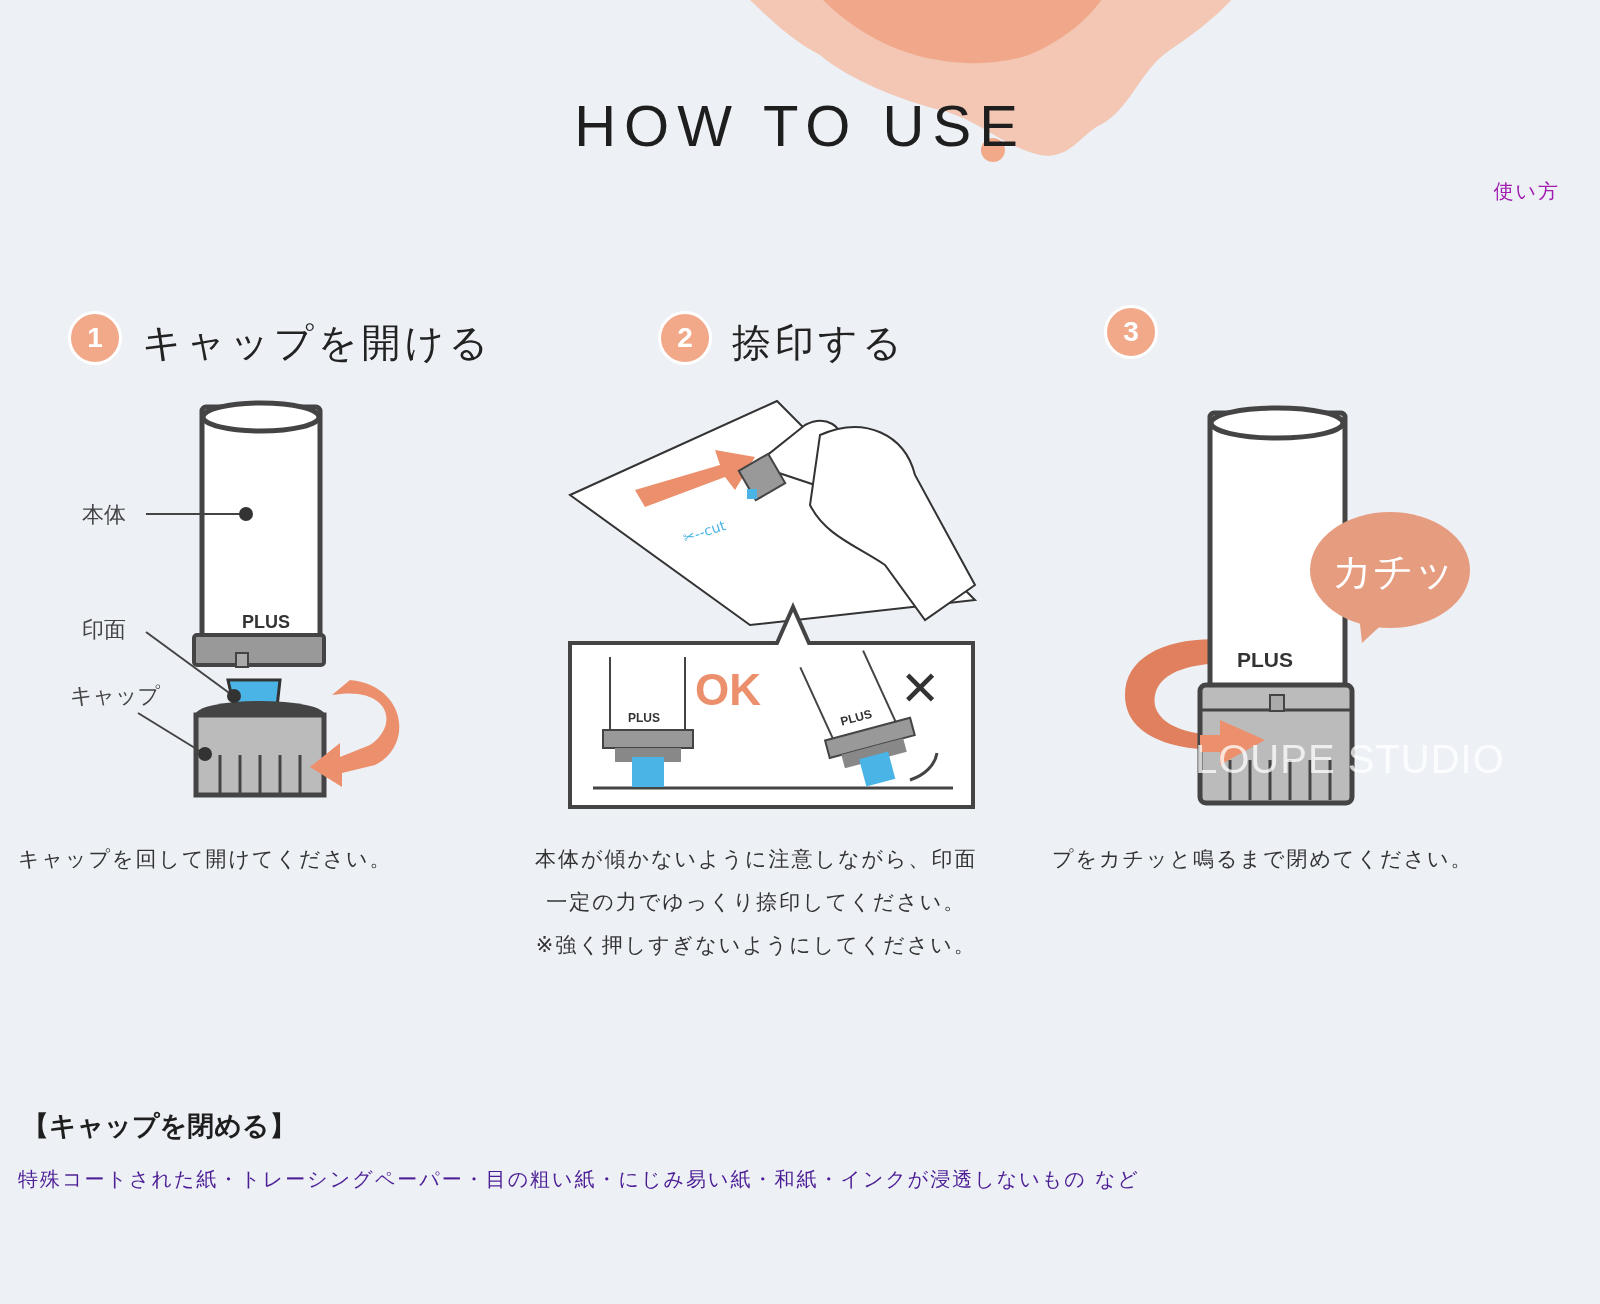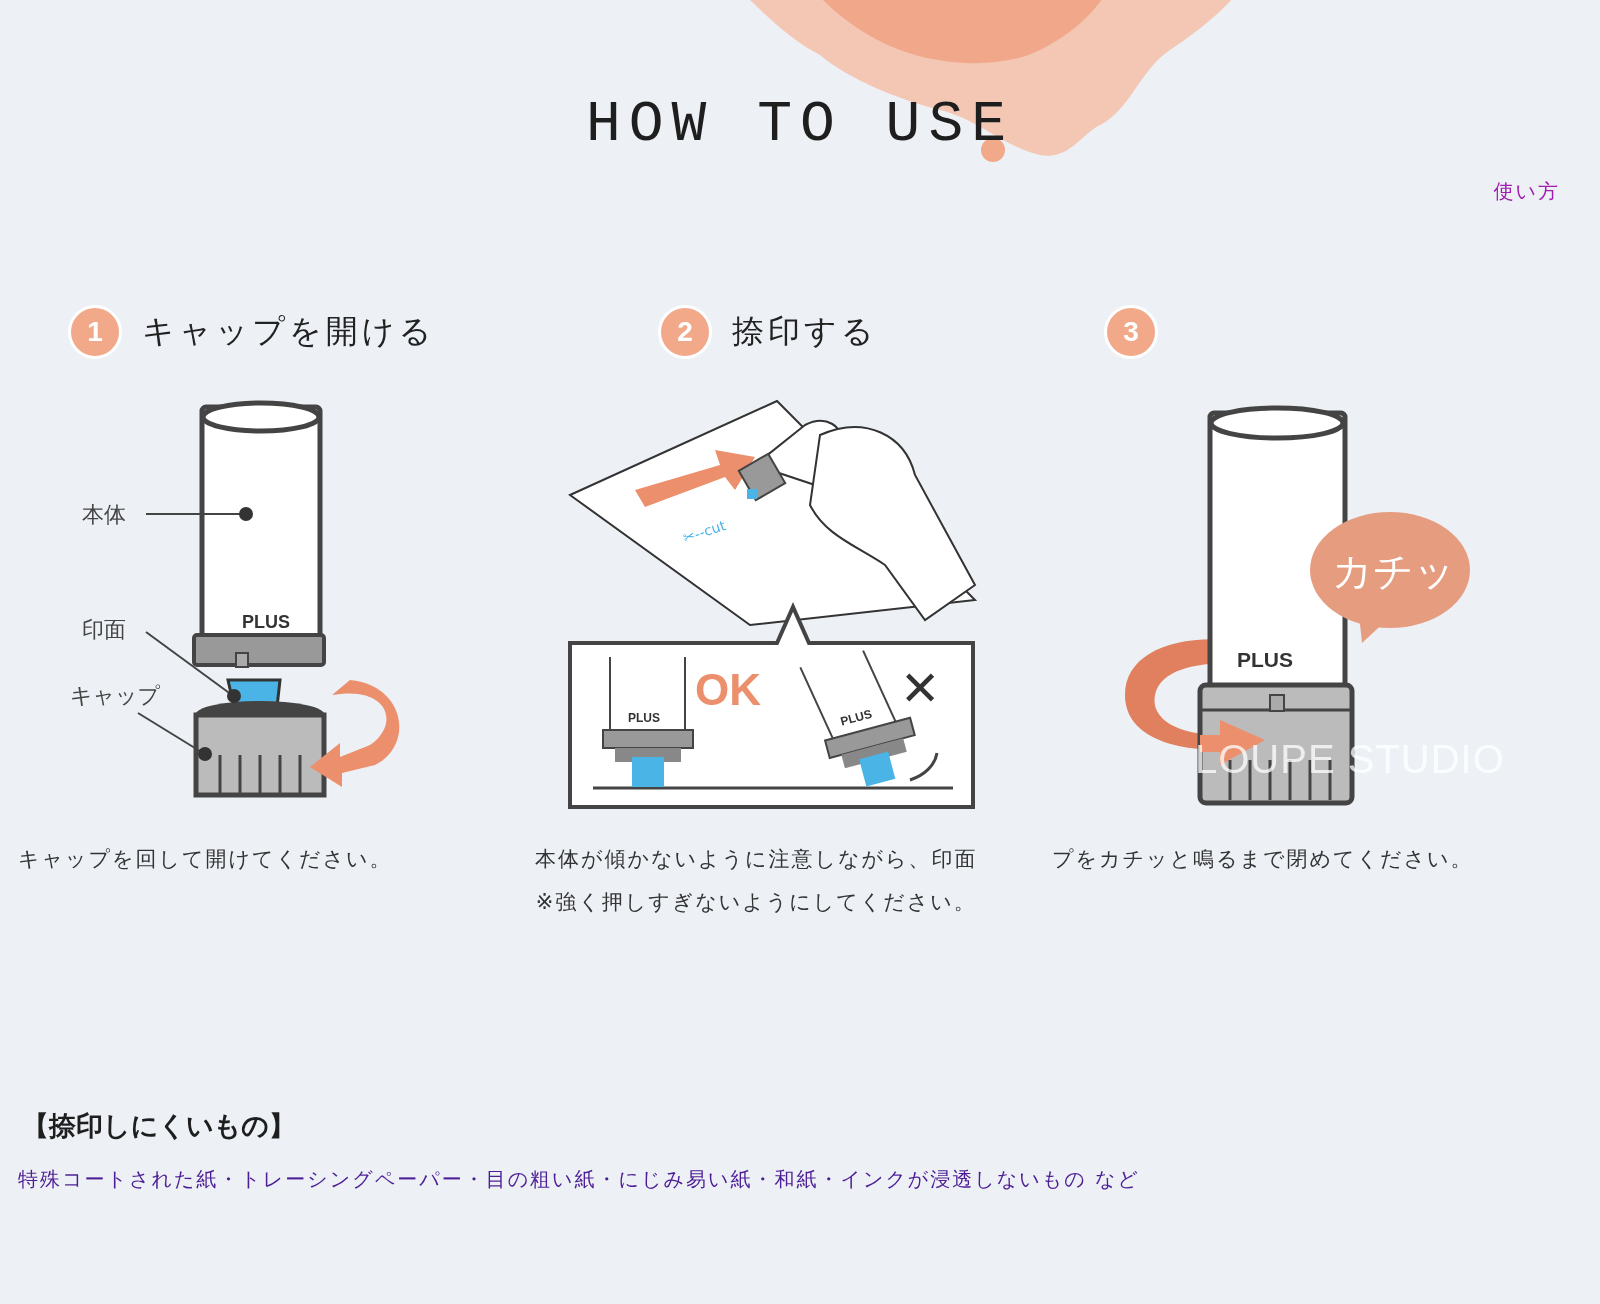--- a/index.html
+++ b/index.html
@@ -5,35 +5,35 @@
   html, body { margin:0; padding:0; }
   body {
     width:1600px; height:1304px; overflow:hidden; position:relative;
     background:#edf1f6;
     font-family:"DejaVu Sans", "Liberation Sans", sans-serif;
     color:#333;
   }
   .splash { position:absolute; left:700px; top:-40px; width:600px; height:210px; }
   .title {
     position:absolute; left:0; width:1600px; top:92px; text-align:center;
-    font-family:Liberation Mono, monospace; font-size:58px; letter-spacing:8px;
+    font-family:Liberation Sans, sans-serif; font-size:58px; letter-spacing:8px;
     color:#1e1e1e; font-weight:400; margin:0;
   }
   .subtitle {
     position:absolute; left:0; width:1560px; top:178px; text-align:right;
     font-size:20px; color:#a21caf; letter-spacing:2px;
   }
   .step-head { position:absolute; display:flex; align-items:center; }
   .step-num {
     width:54px; height:54px; border-radius:50%; background:#f2a98a;
     border:3px solid #fff; box-sizing:border-box;
     color:#fff; font-size:28px; font-weight:bold; display:flex; align-items:center; justify-content:center;
     font-family:"Liberation Sans", sans-serif;
   }
-  .step-label { margin-left:20px; font-size:32px; color:#222; letter-spacing:4px; }
+  .step-label { margin-left:20px; font-size:39px; color:#222; letter-spacing:4px;margin-top:11px; }
   .illus { position:absolute; }
   .desc {
     position:absolute; font-size:21px; line-height:43px; color:#333; letter-spacing:2px;
   }
   .desc p { margin:0;text-align:center; }
   .note-title { position:absolute; left:22px; top:1108px; font-size:27px; font-weight:bold; color:#1e1e1e; }
   .note-body { position:absolute; left:18px; top:1166px; font-size:20px; color:#4c1d95; letter-spacing:2px; }
   .watermark {
     position:absolute; left:1195px; top:728px; font-family:"Liberation Sans", sans-serif;
     font-size:40px; color:rgba(255,255,255,0.75); letter-spacing:1px;margin-top:9px;
@@ -124,20 +124,21 @@
     <text x="280" y="325" font-size="12" font-weight="bold" fill="#333" font-family="Liberation Sans, sans-serif">PLUS</text>
     <rect x="260" y="335" width="88" height="18" fill="#999" stroke="#444" stroke-width="2"></rect>
     <rect x="272" y="353" width="64" height="14" fill="#888"></rect>
     <rect x="288" y="362" width="30" height="28" fill="#4ab4e6"></rect>
   </g>
   <text x="335" y="310" font-size="48" font-weight="bold" fill="#333">✕</text>
   <path d="M345,385 C360,380 370,370 372,358" fill="none" stroke="#444" stroke-width="3"></path>
 </svg>
 <div class="desc" style="left:535px; top:838px;">
   <p>本体が傾かないように注意しながら、印面</p>
+  <p>一定の力でゆっくり捺印してください。</p>
   <p>※強く押しすぎないようにしてください。</p>
 </div>
 
 <div class="step-head" style="left:1104px; top:305px;">
   <div class="step-num">3</div>
 </div>
 <svg class="illus" style="left:1100px; top:395px;" width="420" height="420" viewBox="0 0 420 420">
 
   <path d="M130,245 C70,240 25,260 25,300 C25,340 70,355 120,355 L120,340 C80,340 50,325 55,300 C60,275 95,268 130,268 Z" fill="#e0805e"></path>
 
@@ -161,14 +162,14 @@
 
   <ellipse cx="290" cy="175" rx="80" ry="58" fill="#e69c7f"></ellipse>
   <polygon points="258,210 290,222 262,248" fill="#e69c7f"></polygon>
   <text x="232" y="190" font-size="40" fill="#fff">カチッ</text>
 </svg>
 <div class="watermark">LOUPE STUDIO</div>
 <div class="desc" style="left:1052px; top:838px;">
   <p>プをカチッと鳴るまで閉めてください。</p>
 </div>
 
-<div class="note-title">【捺印しにくいもの】</div>
+<div class="note-title">【キャップを閉める】</div>
 <div class="note-body">特殊コートされた紙・トレーシングペーパー・目の粗い紙・にじみ易い紙・和紙・インクが浸透しないもの など</div>
 
 </body></html>

